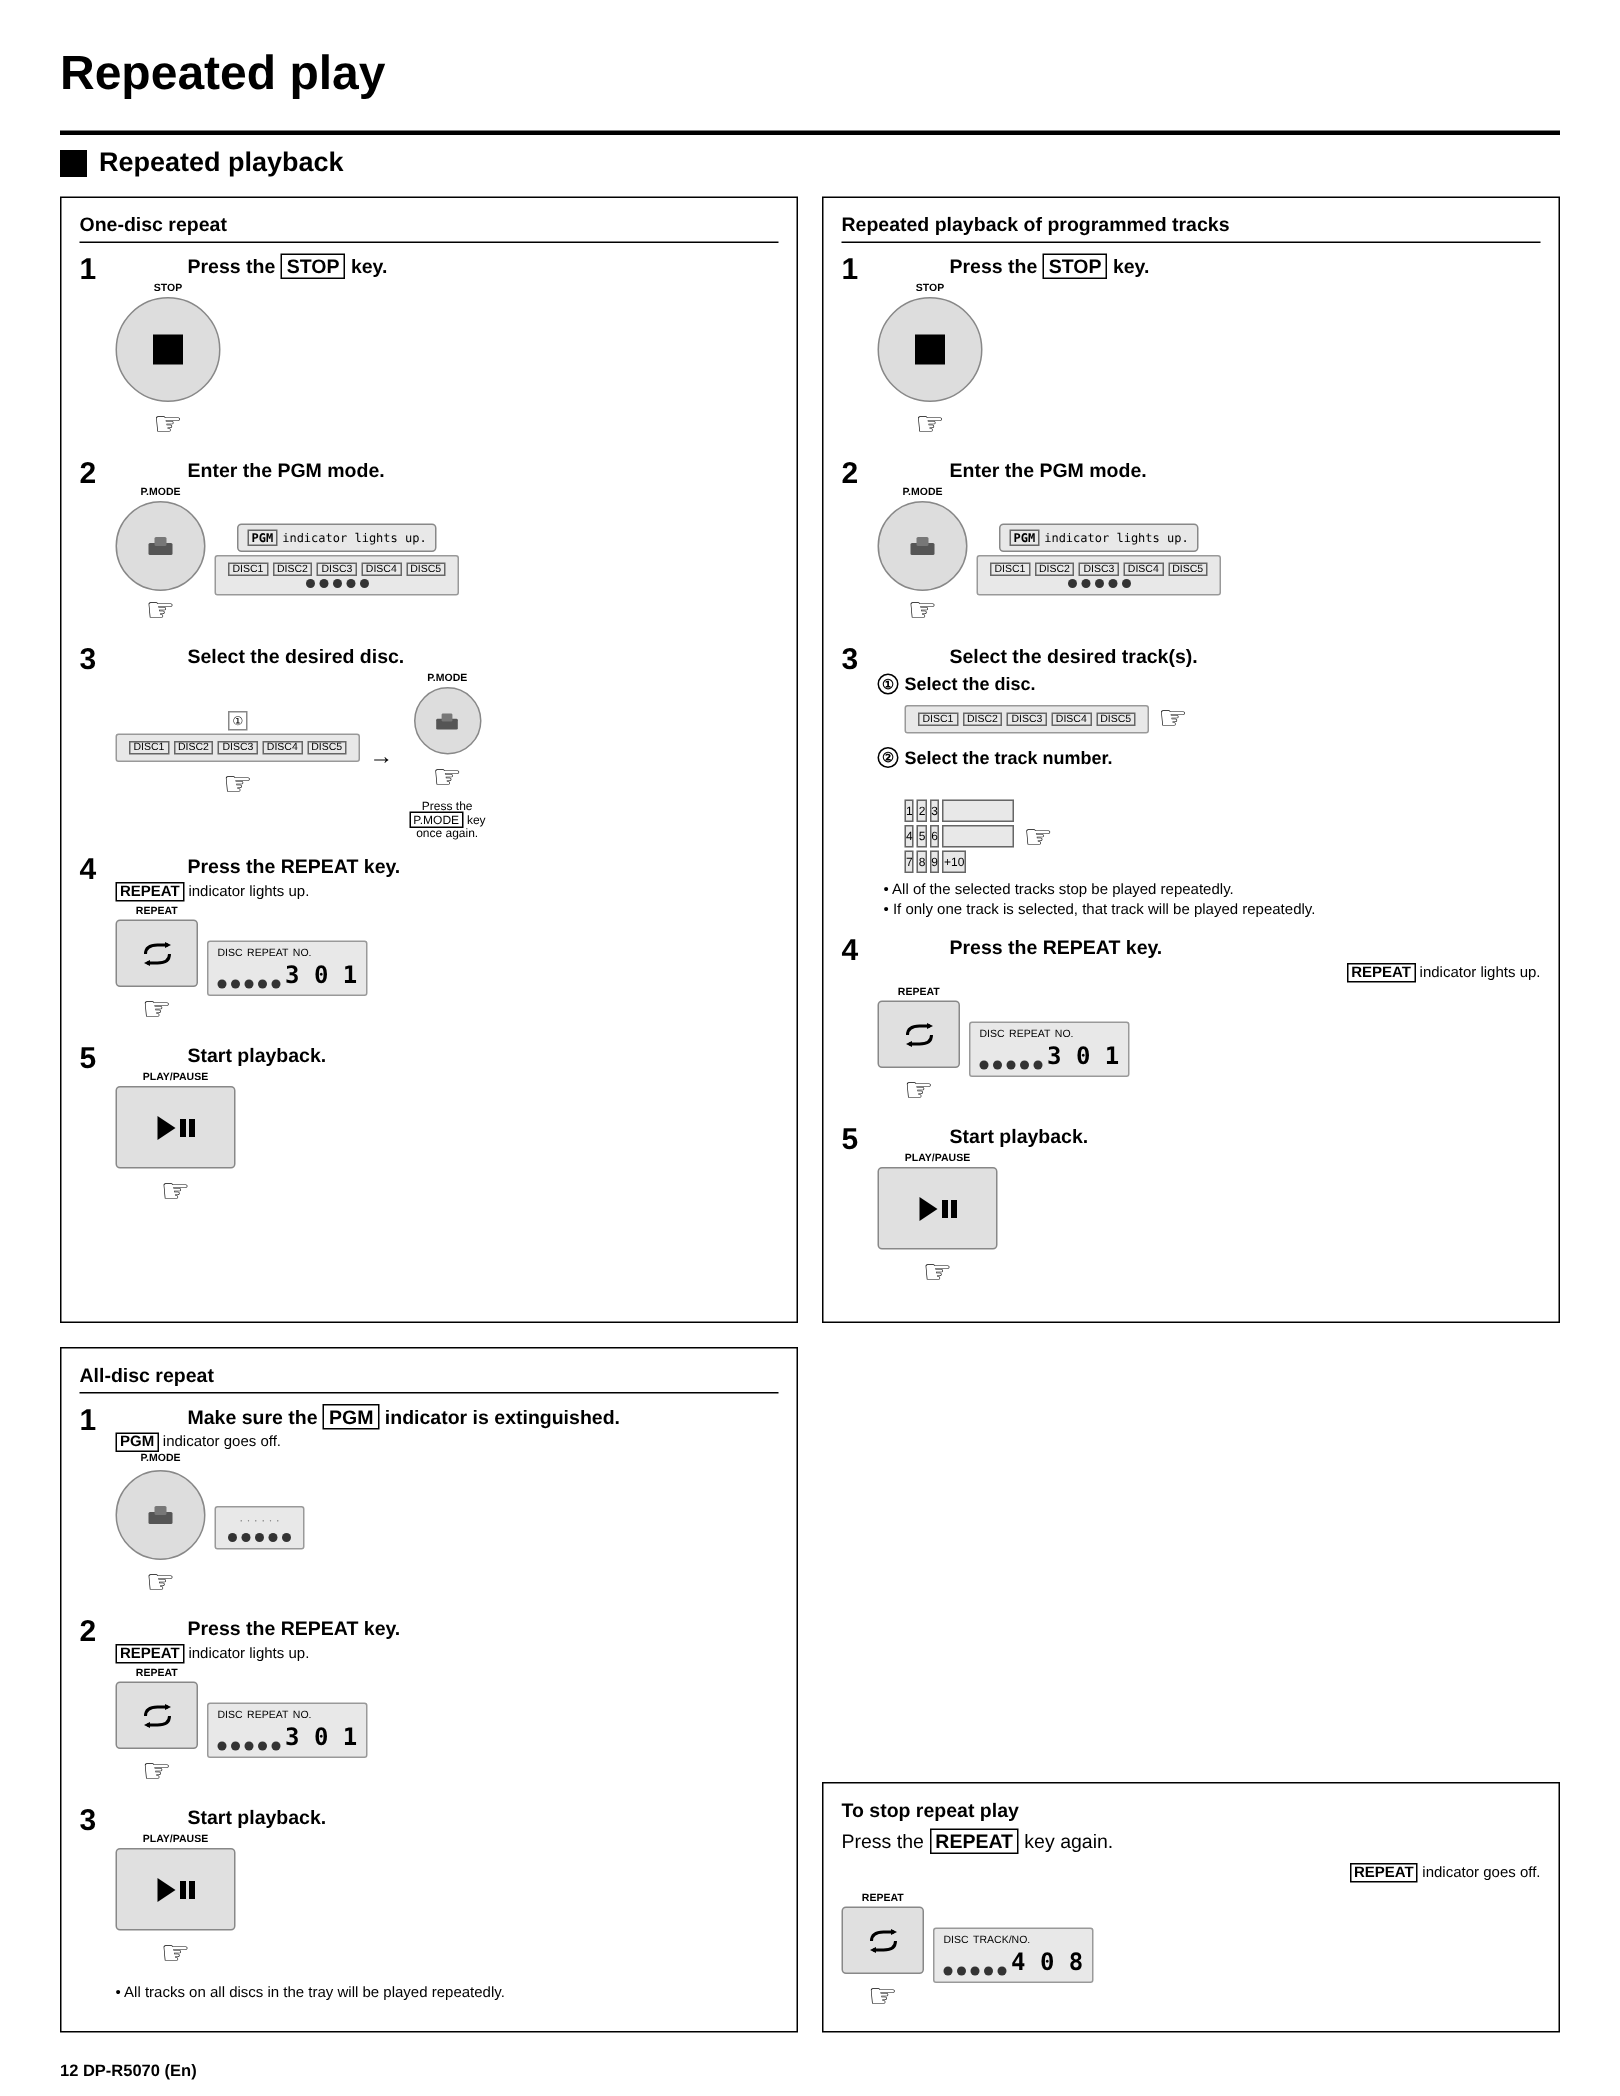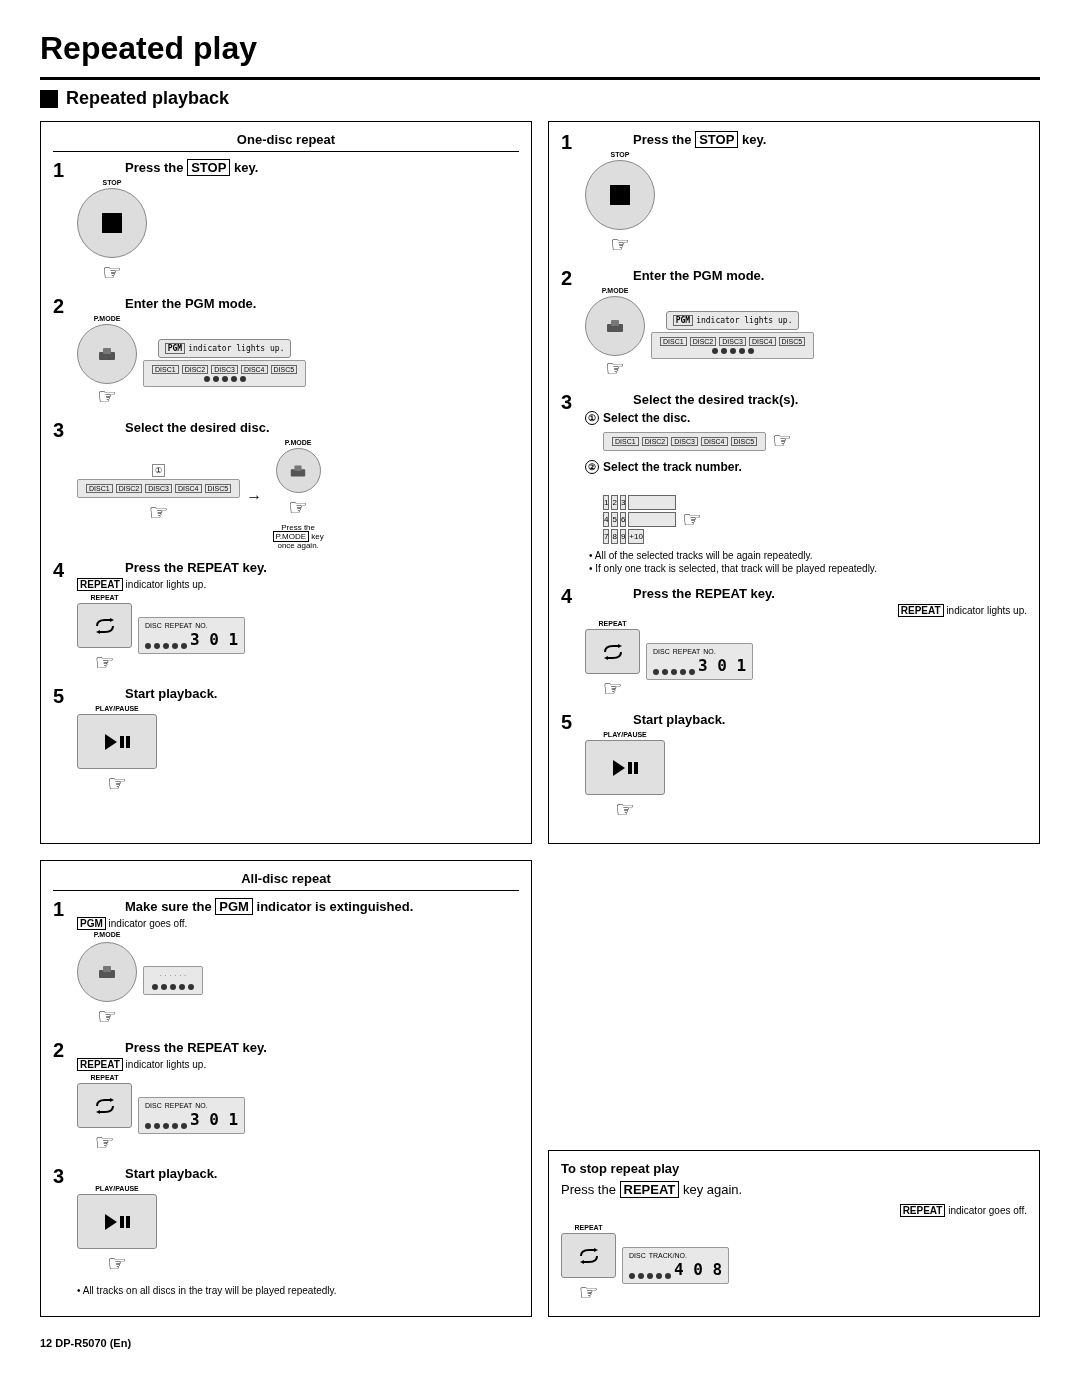--- a/index.html
+++ b/index.html
@@ -11,21 +11,21 @@
       padding: 30px 40px;
       width: 1080px;
       min-height: 1397px;
     }
 
     .page-title {
       font-size: 32px;
       font-weight: bold;
       margin-bottom: 8px;
       border-bottom: 3px solid #000;
-      padding-bottom: 10px;
+      padding-bottom: 20px;
     }
 
     .section-heading {
       font-size: 18px;
       font-weight: bold;
       margin-bottom: 12px;
       display: flex;
       align-items: center;
       gap: 8px;
       text-align: right;
@@ -46,21 +46,21 @@
       gap: 16px;
       margin-bottom: 16px;
     }
 
     .instruction-box {
       border: 1.5px solid #000;
       padding: 10px 12px;
     }
 
     .box-title {
-      text-align: center;
+      text-align: left;
       font-weight: bold;
       font-size: 13px;
       border-bottom: 1px solid #000;
       margin-bottom: 8px;
       padding-bottom: 4px;
     }
 
     .step {
       display: flex;
       align-items: flex-start;
@@ -495,20 +495,21 @@
               </div>
             </div>
             <span class="hand-icon">☞</span>
           </div>
         </div>
       </div>
     </div>
   </div>
 
   <div class="instruction-box">
+    <div class="box-title">Repeated playback of programmed tracks</div>
 
     <div class="step">
       <div class="step-num">1</div>
       <div class="step-content">
         <div class="step-text">Press the <span class="boxed">STOP</span> key.</div>
         <div class="illustration-row">
           <div style="display:flex;flex-direction:column;align-items:center;gap:2px;">
             <div style="font-size:7px;font-weight:bold;">STOP</div>
             <div class="stop-btn-img">
               <div class="stop-square"></div>
@@ -612,21 +613,21 @@
                   <div class="track-btn">9</div>
                   <div class="track-btn">+10</div>
                 </div>
               </div>
               <span class="hand-icon">☞</span>
             </div>
           </div>
         </div>
 
         <div class="bullet-notes">
-          <p>All of the selected tracks will be again repeatedly.</p>
+          <p>All of the selected tracks stop be played repeatedly.</p>
           <p>If only one track is selected, that track will be played repeatedly.</p>
         </div>
       </div>
     </div>
 
     <div class="step">
       <div class="step-num">4</div>
       <div class="step-content">
         <div class="step-text">Press the REPEAT key.</div>
         <div style="font-size:10px;margin-bottom:4px;text-align:right;">

